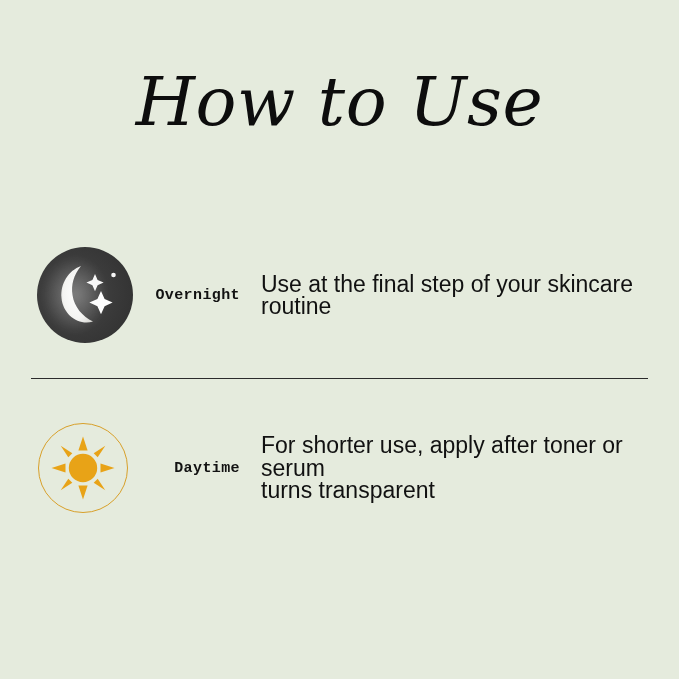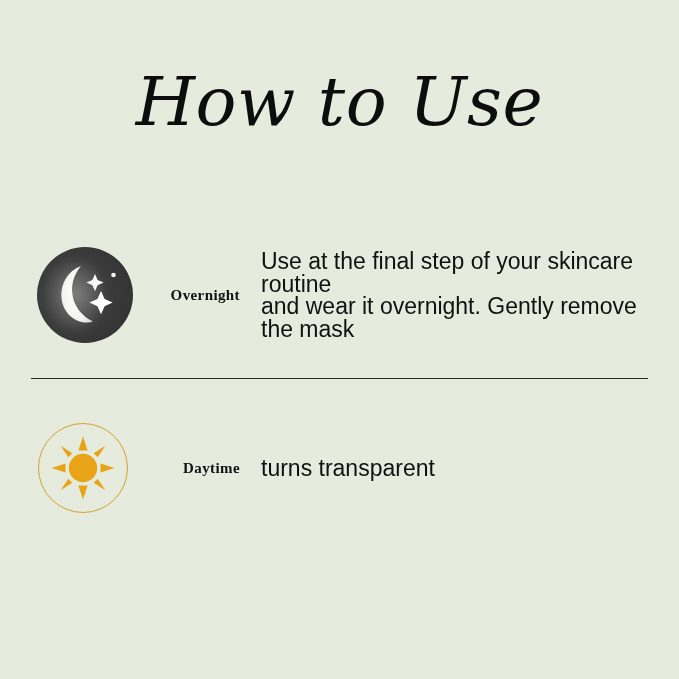--- a/index.html
+++ b/index.html
@@ -58,21 +58,21 @@
     justify-content: center;
     align-items: center;
   }
   #row-overnight .icon-cell { padding-left: 18px; box-sizing: border-box; }
   #row-daytime   .icon-cell { padding-left: 14px; box-sizing: border-box; }
 
   .label-cell {
     width: 88px;
     min-width: 88px;
     text-align: right;
-    font-family: Liberation Serif, serif;
+    font-family: Liberation Mono, monospace;
     font-weight: bold;
     font-size: 15px;
     letter-spacing: 0.4px;
     color: #121212;
     white-space: nowrap;
   }
 
   .body-cell {
     padding-left: 21px;
     font-family: "Liberation Sans", sans-serif;
@@ -160,21 +160,20 @@
           <path d="M64 44 L67.6 52 L75.6 55.6 L67.6 59.2 L64 67.2 L60.4 59.2 L52.4 55.6 L60.4 52 Z" fill="#ffffff"></path>
           <circle cx="76.5" cy="28" r="2.3" fill="#ffffff" opacity="0.95"></circle>
         </svg>
       </div>
     </div>
 
     <div class="label-cell">Overnight</div>
 
     <div class="body-cell">
       <p>Use at the final step of your skincare routine</p>
-      <p>and wear it overnight. Gently remove the mask</p>
     </div>
   </div>
 
   <div class="divider"></div>
 
   <div class="row" id="row-daytime">
 
     <div class="icon-cell">
       <div class="sun-circle">
         <svg width="64" height="64" viewBox="0 0 64 64">
@@ -189,17 +188,18 @@
             <polygon points="54.3,9.7 46.7,21.3 42.7,17.3"></polygon>
             <polygon points="9.7,54.3 17.3,42.7 21.3,46.7"></polygon>
           </g>
         </svg>
       </div>
     </div>
 
     <div class="label-cell">Daytime</div>
 
     <div class="body-cell">
+      <p>For shorter use, apply after toner or serum</p>
       <p>turns transparent</p>
     </div>
   </div>
 
 </div>
 
 </body></html>

